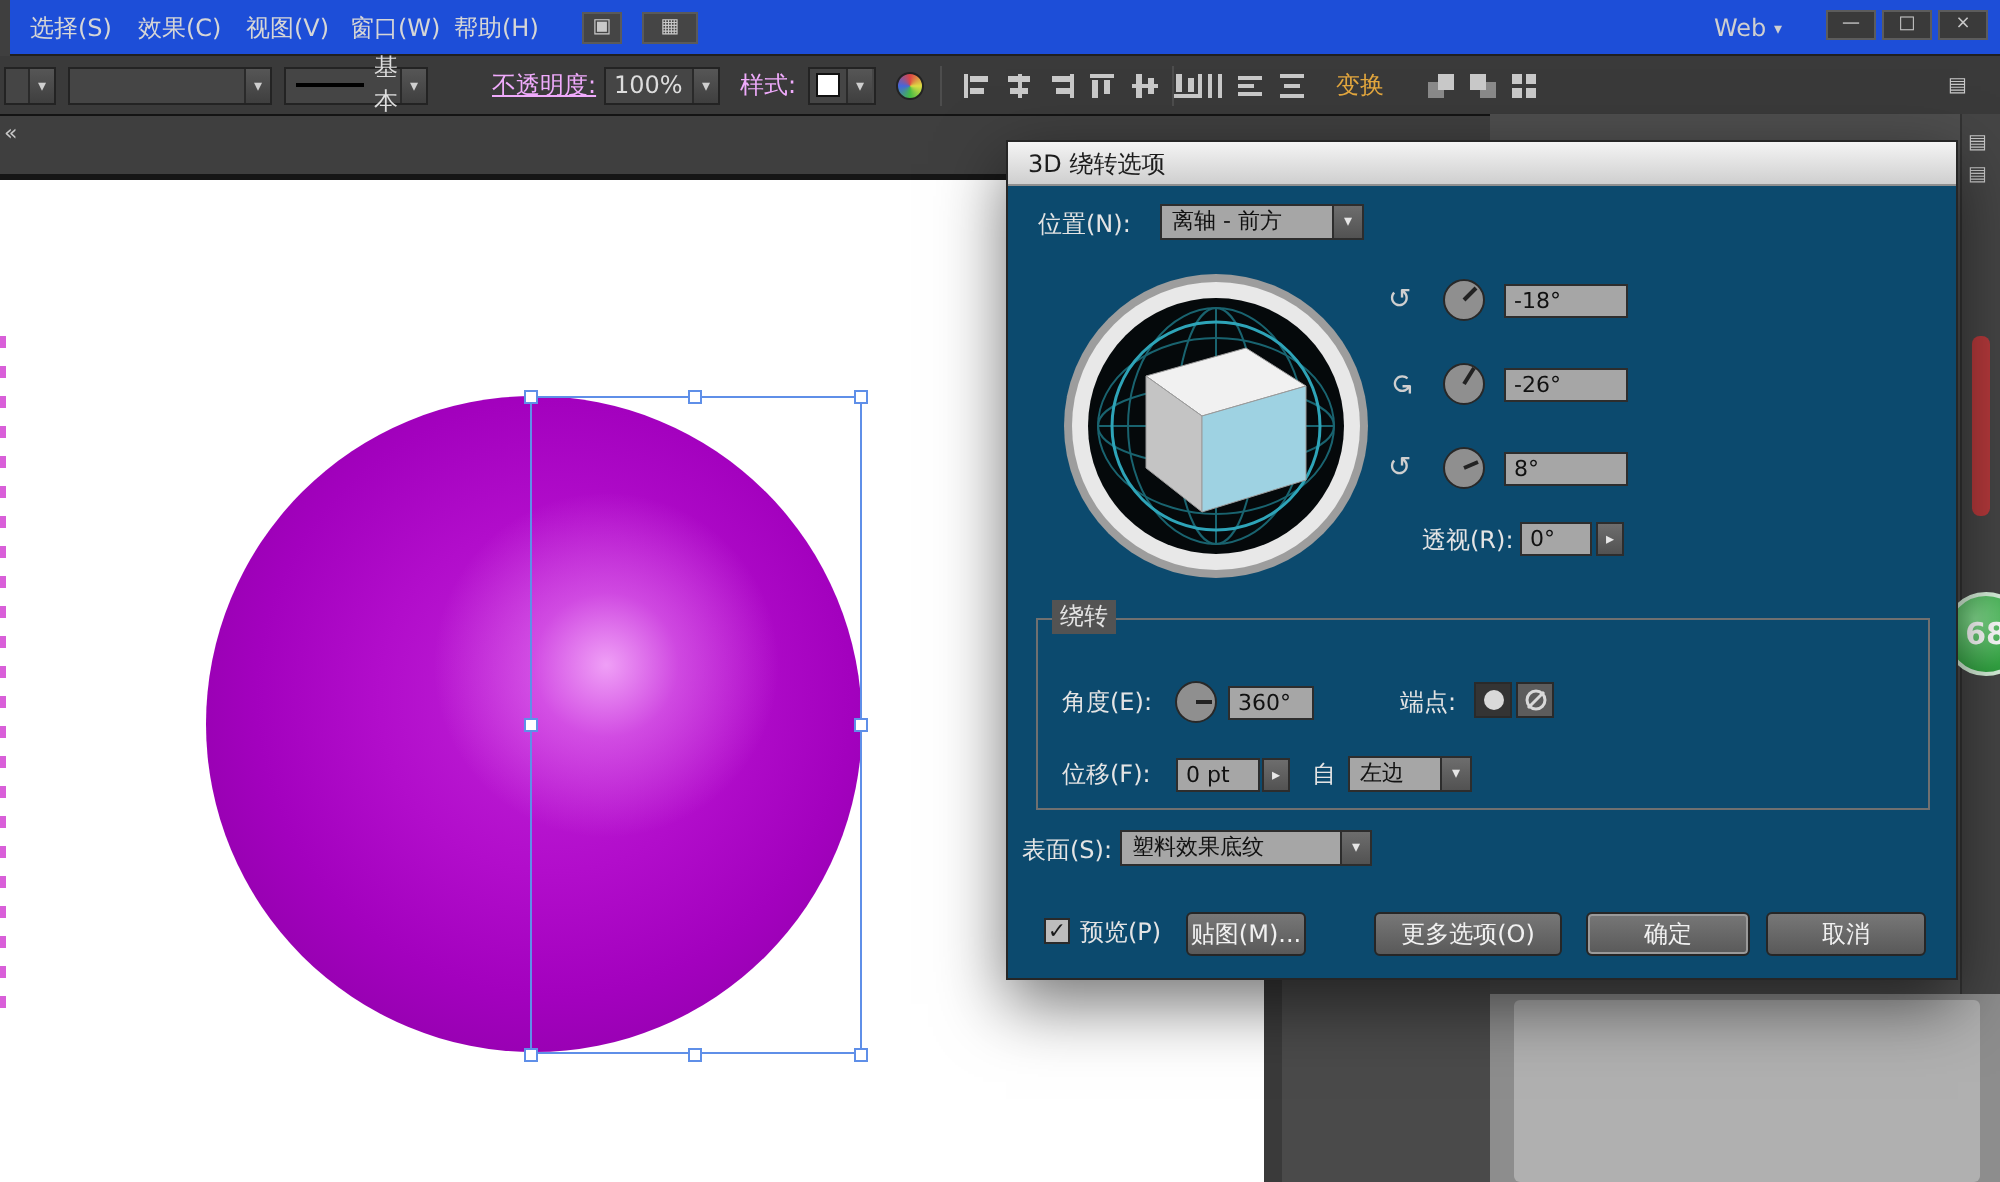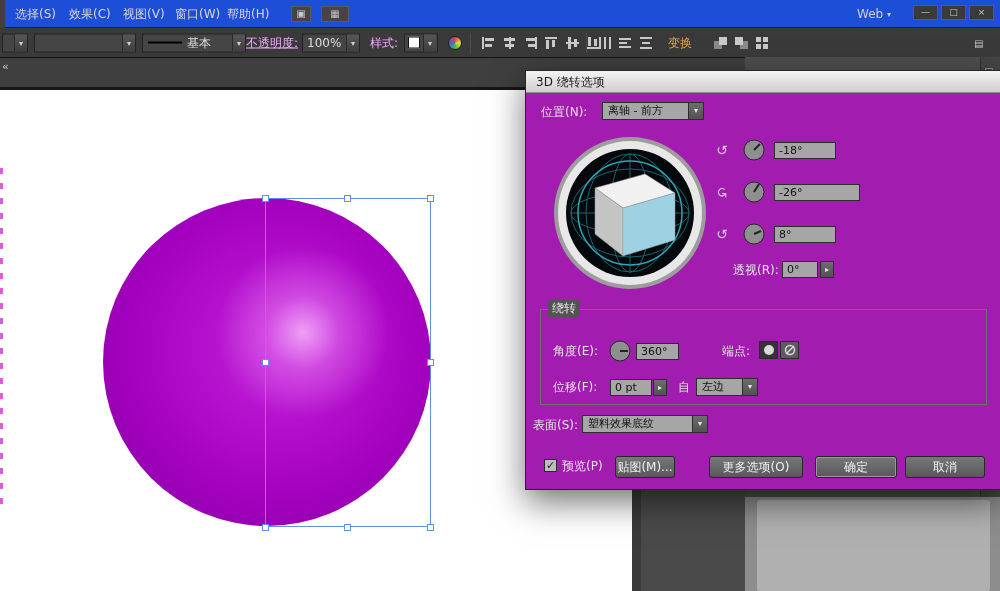--- a/index.html
+++ b/index.html
@@ -55,21 +55,21 @@
   .badge{position:absolute;left:972px;top:296px;width:42px;height:42px;border-radius:50%;
          background:radial-gradient(circle at 35% 30%,#83dc8e,#35a845 70%,#1f8f33);
          border:2px solid #d9f2dc;color:#fff;font-weight:bold;font-size:15px;
          display:flex;align-items:center;justify-content:center}
   .br-dark{position:absolute;left:632px;top:490px;width:113px;height:101px;background:#4a4a4a}
   .br-darker{position:absolute;left:632px;top:490px;width:9px;height:101px;background:#3a3a3a}
   .br-light{position:absolute;left:745px;top:497px;width:255px;height:94px;background:#8d8d8d}
   .br-card{position:absolute;left:757px;top:500px;width:233px;height:91px;background:#b0b0b0;border-radius:3px}
 
   
-  .dialog{position:absolute;left:525px;top:70px;width:476px;height:420px;background:#a21caf;
+  .dialog{position:absolute;left:503px;top:70px;width:476px;height:420px;background:#0c4a6e;
           border:1px solid #262626;box-shadow:0 12px 32px rgba(0,0,0,.55)}
   .dlg-title{height:22px;background:linear-gradient(#f4f4f4,#cfcfcf);border-bottom:1px solid #8f8f8f;
              color:#1c1c1c;line-height:22px;padding-left:10px}
   .dlg-body{position:absolute;left:0;top:22px;right:0;bottom:0}
   .lbl{position:absolute;color:#e4e4e4;line-height:18px;white-space:nowrap}
   .field{position:absolute;height:17px;background:#a6a6a6;border:1px solid #2d2d2d;color:#111;
          padding:0 4px;line-height:15px;font-size:11px}
   .drop{position:absolute;height:18px;display:flex;border:1px solid #2d2d2d;background:#a6a6a6;color:#111}
   .drop .txt{padding:0 5px;line-height:16px;flex:1;font-size:11px;white-space:nowrap;overflow:hidden}
   .drop .arr{width:15px;background:linear-gradient(#6d6d6d,#525252);color:#e6e6e6;font-size:8px;
@@ -112,21 +112,21 @@
 
   <div class="controlbar">
     <span class="cb combo" style="left:2px;width:26px">
       <span style="flex:1"></span>
         <span class="caret">▾</span>
     </span>
     <span class="cb combo" style="left:34px;width:102px">
       <span style="flex:1"></span>
         <span class="caret">▾</span>
     </span>
-    <span class="cb combo" style="left:142px;width:104px">
+    <span class="cb combo" style="left:142px;width:72px">
       <span class="stroke-line"></span>
       <span style="flex:1">基本</span>
       <span class="caret">▾</span>
     </span>
     <span class="cb cb-label underl" style="left:246px">不透明度:</span>
     <span class="cb combo" style="left:302px;width:58px">
       <span style="flex:1;padding-left:4px">100%</span>
       <span class="caret">▾</span>
     </span>
     <span class="cb cb-label" style="left:370px">样式:</span>
@@ -301,21 +301,21 @@
       </span>
       <span class="field" style="left:248px;top:49px;width:62px">-18°</span>
 
       <span class="axis-ico" style="left:190px;top:90px;transform:rotate(90deg)">↺</span>
       <span class="dial" style="left:216px;top:87px">
         <svg width="24" height="24">
             <circle cx="12" cy="12" r="10" fill="#8f8f8f" stroke="#282828"></circle>
             <line x1="12" y1="12" x2="17" y2="4" stroke="#222" stroke-width="2"></line>
           </svg>
       </span>
-      <span class="field" style="left:248px;top:91px;width:86px">-26°</span>
+      <span class="field" style="left:248px;top:91px;width:62px">-26°</span>
 
       <span class="axis-ico" style="left:190px;top:132px">↺</span>
       <span class="dial" style="left:216px;top:129px">
         <svg width="24" height="24">
             <circle cx="12" cy="12" r="10" fill="#8f8f8f" stroke="#282828"></circle>
             <line x1="12" y1="12" x2="19" y2="9" stroke="#222" stroke-width="2"></line>
           </svg>
       </span>
       <span class="field" style="left:248px;top:133px;width:62px">8°</span>
 

